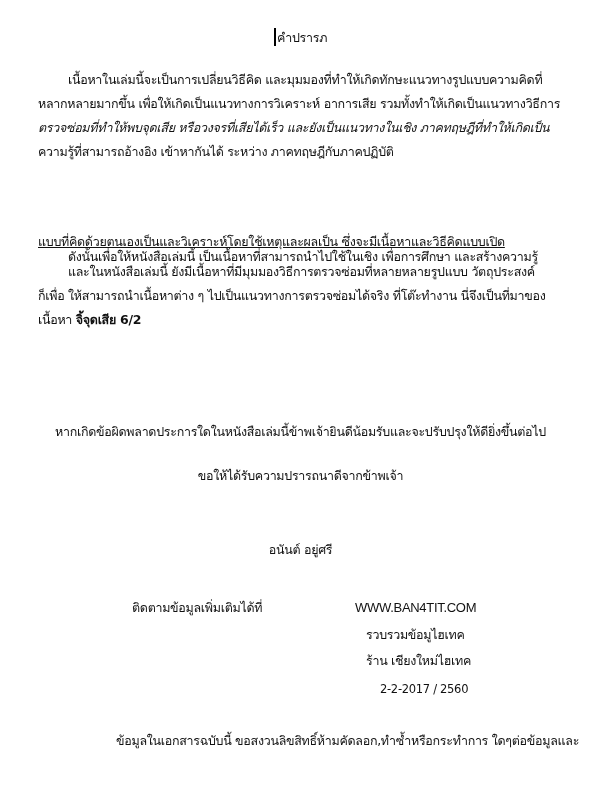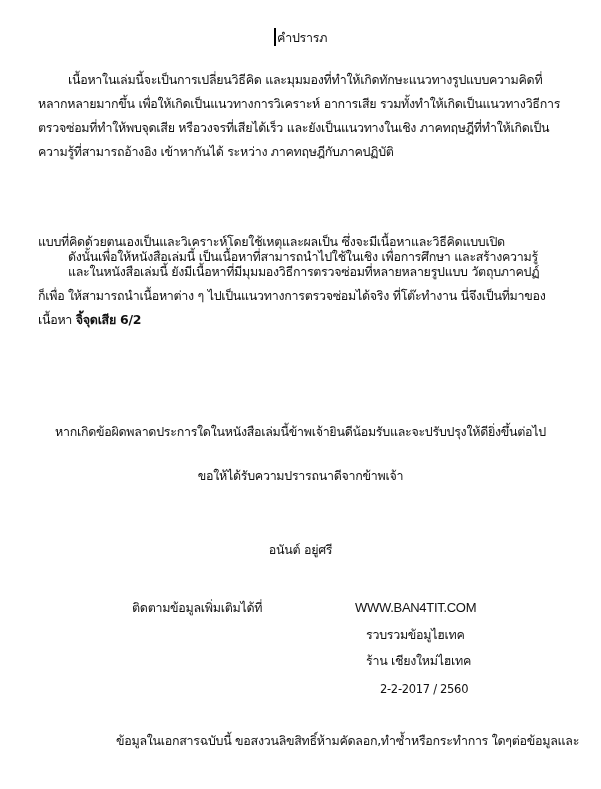--- a/index.html
+++ b/index.html
@@ -22,27 +22,27 @@
 </head>
 <body>
 
 <div>
   <div class="line center" style="top:28px;">
     <span class="cursor"></span><span>คำปรารภ</span>
   </div>
 
   <div class="line" style="top:72px; left:68px;">เนื้อหาในเล่มนี้จะเป็นการเปลี่ยนวิธีคิด และมุมมองที่ทำให้เกิดทักษะแนวทางรูปแบบความคิดที่</div>
   <div class="line" style="top:96px; left:38px;">หลากหลายมากขึ้น เพื่อให้เกิดเป็นแนวทางการวิเคราะห์ อาการเสีย รวมทั้งทำให้เกิดเป็นแนวทางวิธีการ</div>
-  <div class="line" style="top:120px; left:38px;">ตรวจซ่อมที่ทำให้พบจุดเสีย หรือวงจรที่เสียได้เร็ว และยังเป็นแนวทางในเชิง ภาคทฤษฎีที่ทำให้เกิดเป็น</div>
+  <div class="line" style="top:120px; left:38px;font-style:italic;">ตรวจซ่อมที่ทำให้พบจุดเสีย หรือวงจรที่เสียได้เร็ว และยังเป็นแนวทางในเชิง ภาคทฤษฎีที่ทำให้เกิดเป็น</div>
   <div class="line" style="top:144px; left:38px;">ความรู้ที่สามารถอ้างอิง เข้าหากันได้ ระหว่าง ภาคทฤษฎีกับภาคปฏิบัติ</div>
 
   <div class="line" style="top:210px; left:68px;margin-top:39px;">ดังนั้นเพื่อให้หนังสือเล่มนี้ เป็นเนื้อหาที่สามารถนำไปใช้ในเชิง เพื่อการศึกษา และสร้างความรู้</div>
-  <div class="line" style="top:234px; left:38px;">แบบที่คิดด้วยตนเองเป็นและวิเคราะห์โดยใช้เหตุและผลเป็น ซึ่งจะมีเนื้อหาและวิธีคิดแบบเปิด</div>
+  <div class="line" style="top:234px; left:38px;text-decoration:underline;">แบบที่คิดด้วยตนเองเป็นและวิเคราะห์โดยใช้เหตุและผลเป็น ซึ่งจะมีเนื้อหาและวิธีคิดแบบเปิด</div>
 
-  <div class="line" style="top:264px; left:68px;">และในหนังสือเล่มนี้ ยังมีเนื้อหาที่มีมุมมองวิธีการตรวจซ่อมที่หลายหลายรูปแบบ วัตถุบภาคปฏ์</div>
+  <div class="line" style="top:264px; left:68px;">และในหนังสือเล่มนี้ ยังมีเนื้อหาที่มีมุมมองวิธีการตรวจซ่อมที่หลายหลายรูปแบบ วัตถุประสงค์</div>
   <div class="line" style="top:288px; left:38px;">ก็เพื่อ ให้สามารถนำเนื้อหาต่าง ๆ ไปเป็นแนวทางการตรวจซ่อมได้จริง ที่โต๊ะทำงาน นี่จึงเป็นที่มาของ</div>
   <div class="line" style="top:312px; left:38px;">
     <span>เนื้อหา</span>
     <span class="bold">จิ้จุดเสีย 6/2</span>
   </div>
 
   <div class="line center" style="top:424px;">หากเกิดข้อผิดพลาดประการใดในหนังสือเล่มนี้ข้าพเจ้ายินดีน้อมรับและจะปรับปรุงให้ดียิ่งขึ้นต่อไป</div>
   <div class="line center" style="top:468px;">ขอให้ได้รับความปรารถนาดีจากข้าพเจ้า</div>
 
   <div class="line center" style="top:542px;">อนันต์ อยู่ศรี</div>

